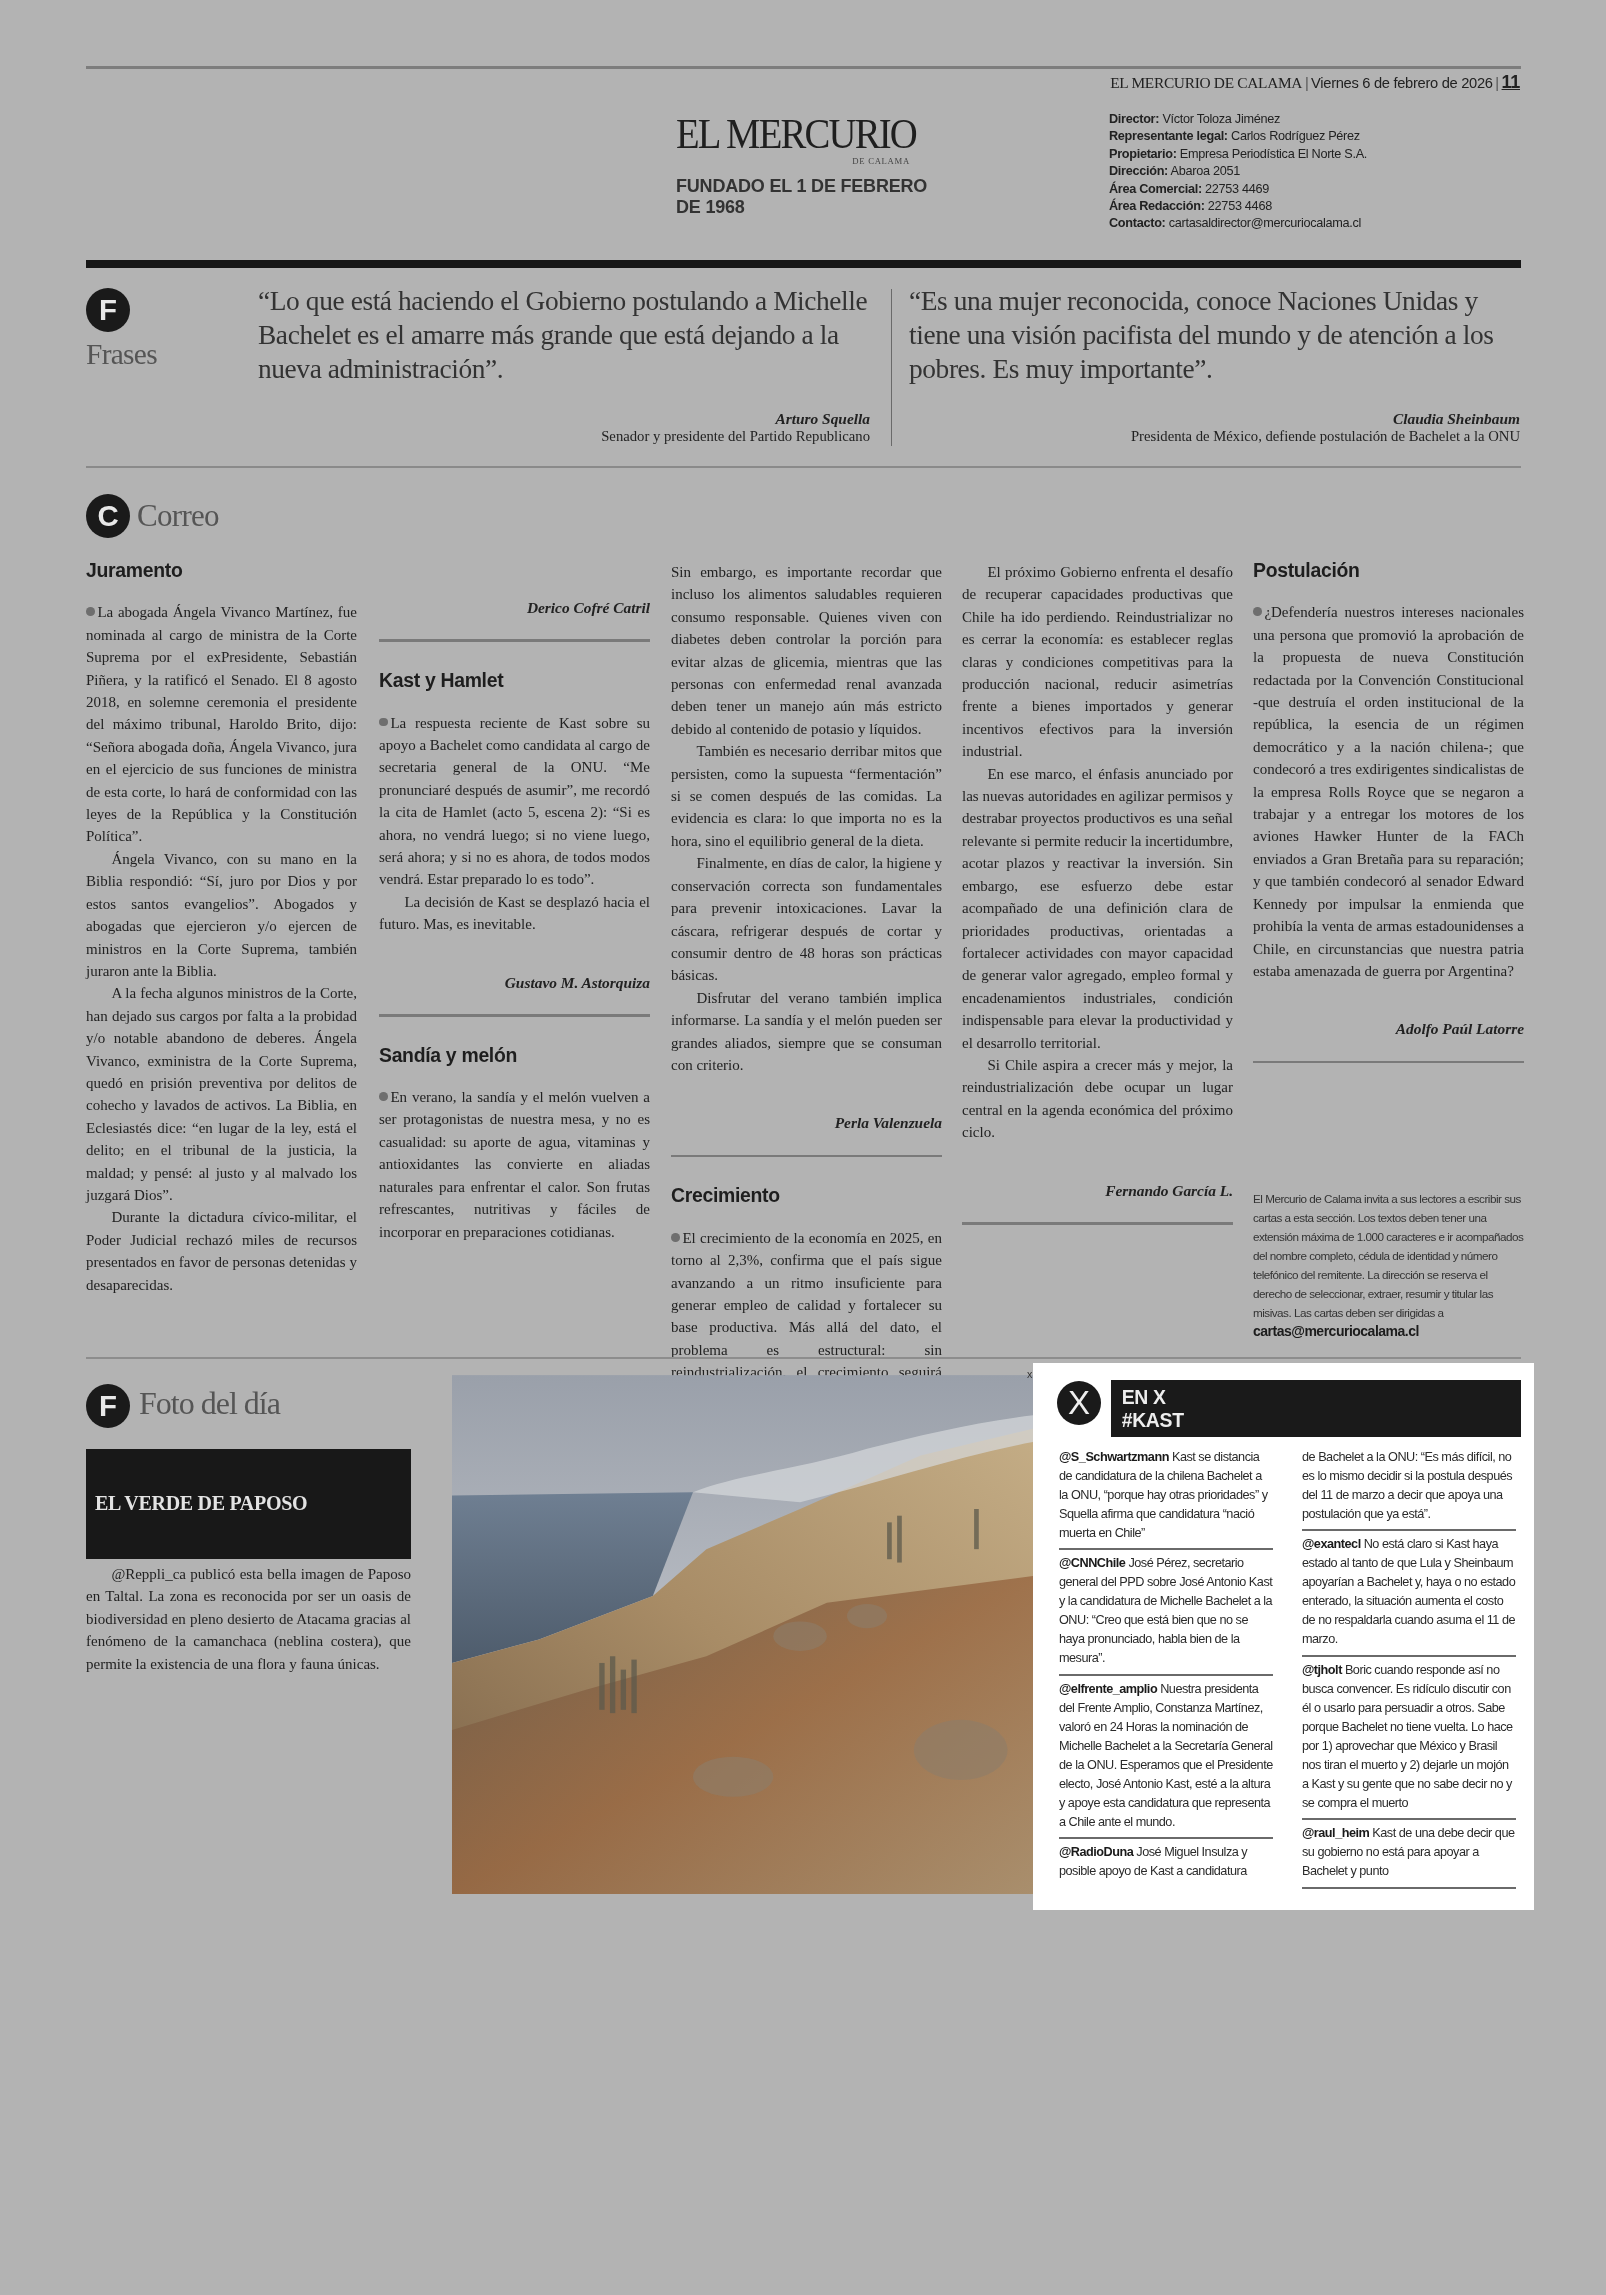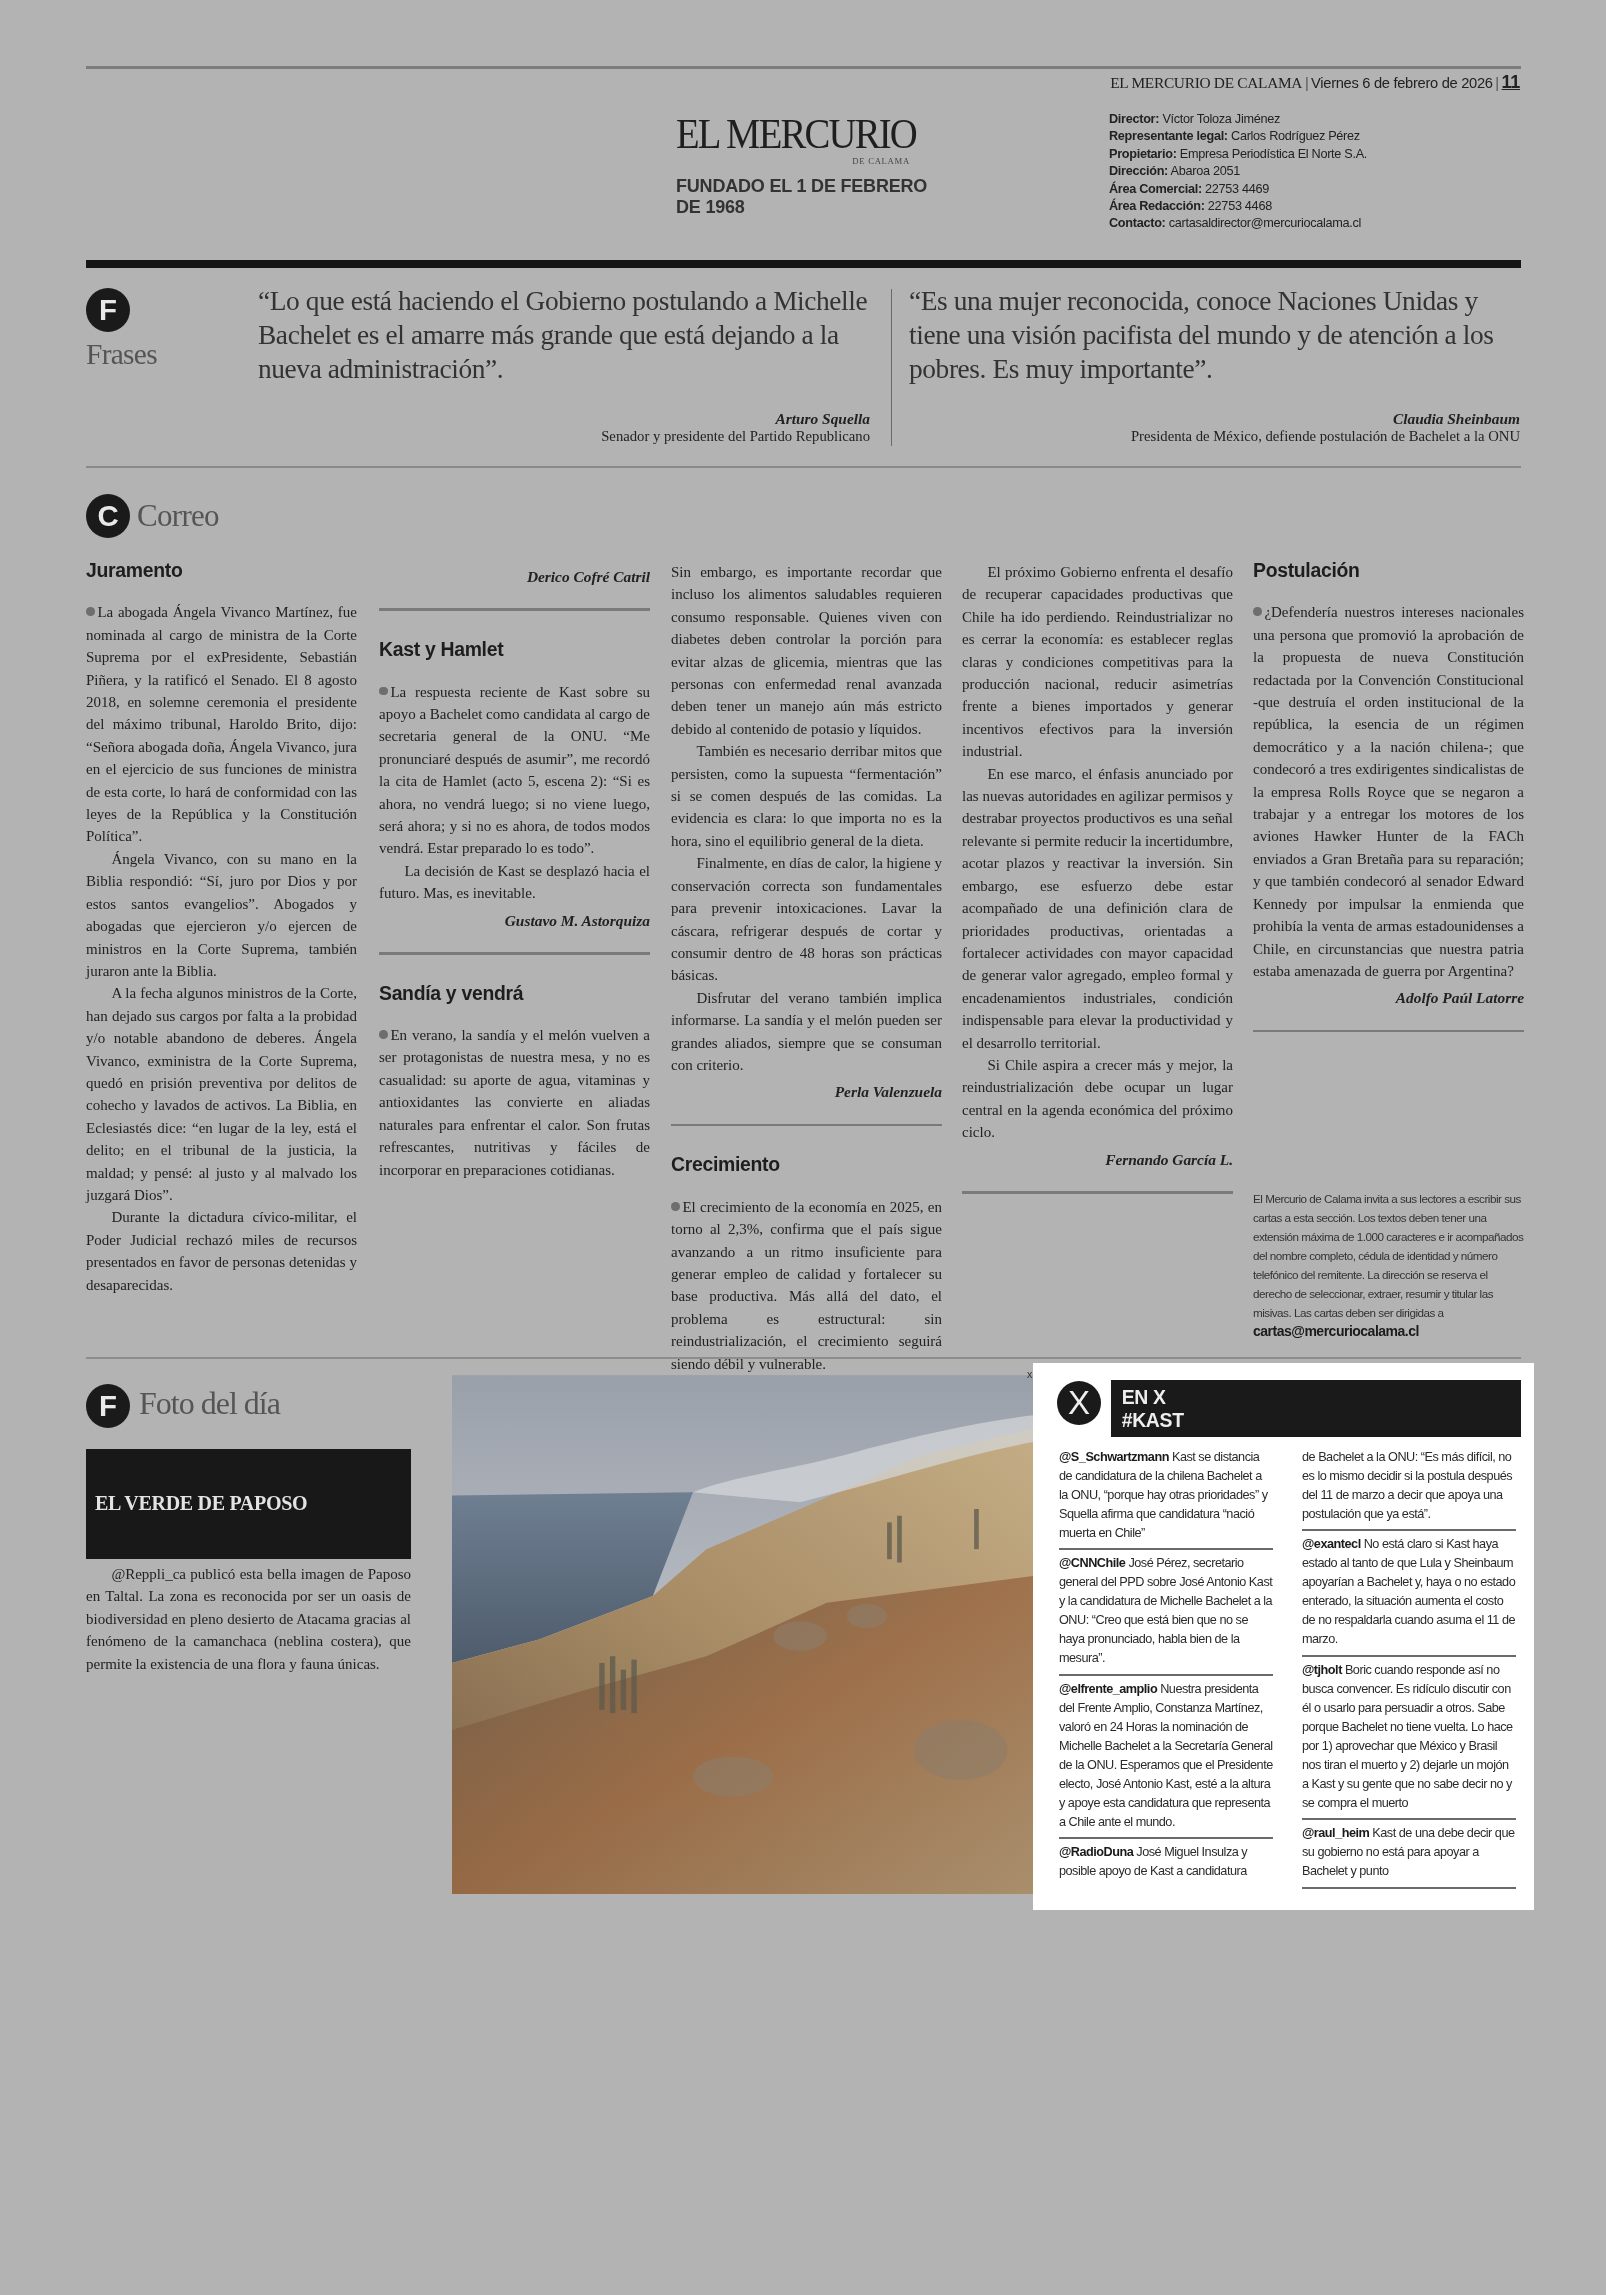--- a/index.html
+++ b/index.html
@@ -44,21 +44,21 @@
 
   
   .correo-badge { left: 86px; top: 494px; }
   .correo-label { left: 137px; top: 498px; font-size: 31px; color: #555; letter-spacing: -0.7px; }
 
   .col { position: absolute; width: 271px; font-size: 15px; line-height: 22.4px; color: #222; text-align: justify; hyphens: manual; }
   .col p { margin: 0; text-indent: 25.4px; }
   .col p.lead { text-indent: 0; }
   .col p.lead::before { content: ""; display: inline-block; width: 8.7px; height: 8.7px; border-radius: 50%; background: #6e6e6e; margin-right: 2.7px; vertical-align: 1.3px; }
   .col h3 { font-family: "Liberation Sans", sans-serif; font-weight: bold; font-size: 19.4px; letter-spacing: -0.3px; margin: 0 0 20px 0; color: #1e1e1e; }
-  .col .sign { text-align: right; font-style: italic; font-weight: bold; font-size: 15.4px; margin: 5px 0 20px 0; }
+  .col .sign { text-align: right; font-style: italic; font-weight: bold; font-size: 15.4px; margin: 36px 0 20px 0; }
   .col .rule { height: 2.7px; background: #7a7a7a; margin: 0 0 27px 0; }
   .col1 { left: 86px; top: 559px; }
   .col2 { left: 379px; top: 561px; }
   .col3 { left: 671px; top: 561px; }
   .col4 { left: 962px; top: 561px; }
   .col5 { left: 1253px; top: 559px; }
 
   .invite { left: 1253px; top: 1189px; width: 271px; font-family: "Liberation Sans", sans-serif; font-size: 11.7px; line-height: 19px; color: #333; letter-spacing: -0.5px; }
   .invite .email { font-weight: bold; font-size: 14px; color: #1c1c1c; }
 
@@ -142,21 +142,21 @@
 </div>
 
 <div class="col col2">
   <div class="sign">Derico Cofré Catril</div>
   <div class="rule"></div>
   <h3>Kast y Hamlet</h3>
   <p class="lead">La respuesta reciente de Kast sobre su apoyo a Bachelet como candidata al cargo de secretaria general de la ONU. “Me pronunciaré después de asumir”, me recordó la cita de Hamlet (acto 5, escena 2): “Si es ahora, no ven­drá luego; si no viene luego, será aho­ra; y si no es ahora, de todos modos vendrá. Estar preparado lo es todo”.</p>
   <p>La decisión de Kast se desplazó ha­cia el futuro. Mas, es inevitable.</p>
   <div class="sign">Gustavo M. Astorquiza</div>
   <div class="rule"></div>
-  <h3>Sandía y vendrá</h3>
+  <h3>Sandía y melón</h3>
   <p class="lead">En verano, la sandía y el melón vuel­ven a ser protagonistas de nuestra me­sa, y no es casualidad: su aporte de agua, vitaminas y antioxidantes las convierte en aliadas naturales para en­frentar el calor. Son frutas refrescan­tes, nutritivas y fáciles de incorporar en preparaciones cotidianas.</p>
 
 </div>
 
 <div class="col col3">
   <p style="text-indent:0">Sin embargo, es importante recor­dar que incluso los alimentos saluda­bles requieren consumo responsable. Quienes viven con diabetes deben con­trolar la porción para evitar alzas de gli­cemia, mientras que las personas con enfermedad renal avanzada deben te­ner un manejo aún más estricto debi­do al contenido de potasio y líquidos.</p>
   <p>También es necesario derribar mi­tos que persisten, como la supuesta “fermentación” si se comen después de las comidas. La evidencia es clara: lo que importa no es la hora, sino el equilibrio general de la dieta.</p>
   <p>Finalmente, en días de calor, la hi­giene y conservación correcta son fundamentales para prevenir intoxi­caciones. Lavar la cáscara, refrigerar después de cortar y consumir dentro de 48 horas son prácticas básicas.</p>
   <p>Disfrutar del verano también im­plica informarse. La sandía y el melón pueden ser grandes aliados, siempre que se consuman con criterio.</p>
   <div class="sign">Perla Valenzuela</div>

